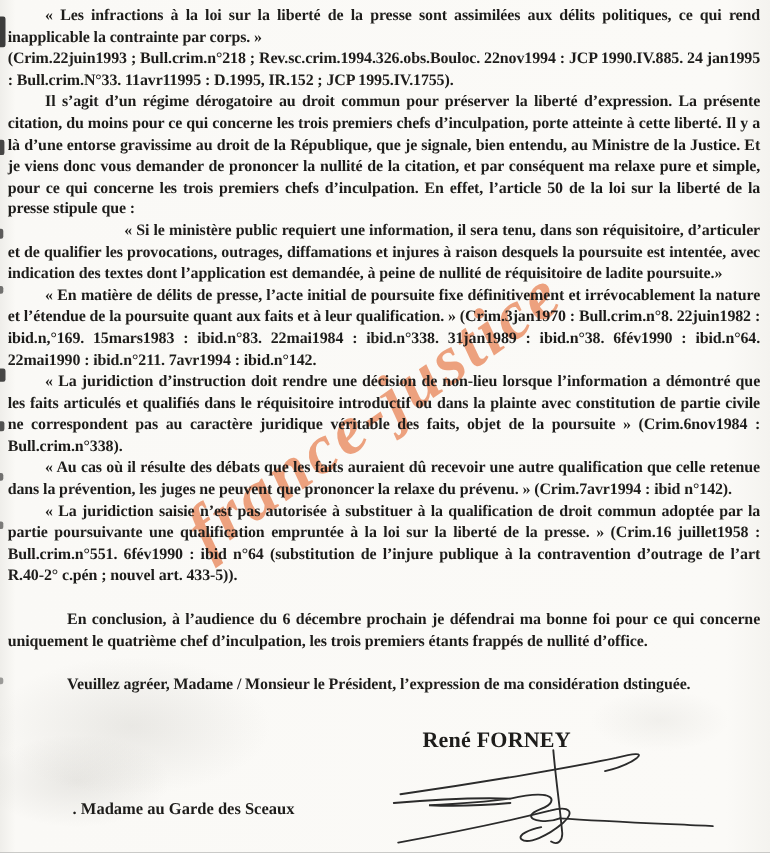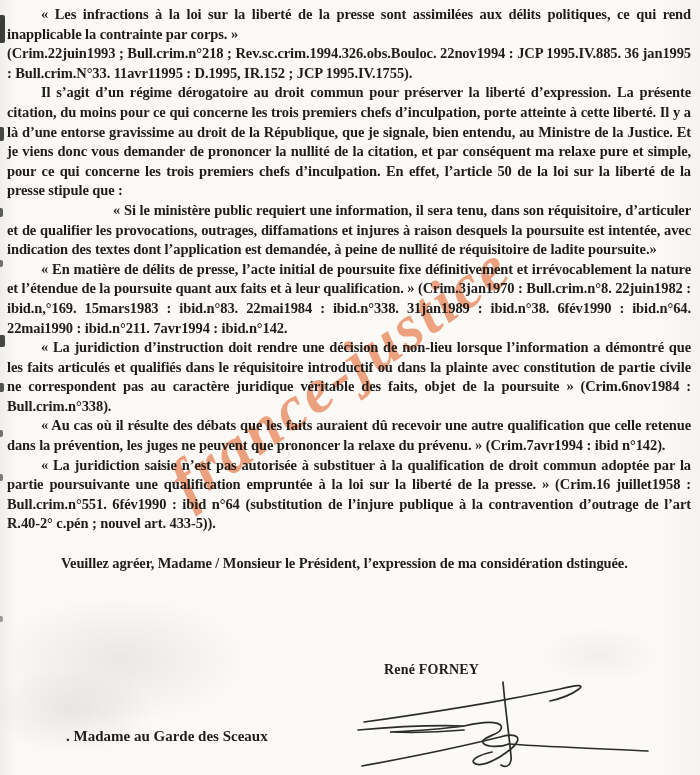--- a/index.html
+++ b/index.html
@@ -47,21 +47,21 @@
   }
   .p-indent{text-indent:34px;}
   .p-indent2{text-indent:54px;}
   .p-noindent{text-indent:0;}
   .p-bigindent{text-indent:106px;}
   .gap-top{margin-top:20px !important;}
   .sig-name{
     position:absolute;
     left:384px; top:662px;
     z-index:3;
-    font-size:14px;
+    font-size:20px;
     font-weight:700;
     letter-spacing:0.2px;
   }
   .copy-note{
     position:absolute;
     left:66px; top:728px;
     z-index:3;
     font-size:15px;
     font-weight:700;
   }
@@ -89,27 +89,28 @@
 </style>
 </head>
 <body>
 
 <div class="page">
 
   <div class="watermark">france-justice</div>
 
   <div class="body-text">
     <p class="p-indent">« Les infractions à la loi sur la liberté de la presse sont assimilées aux délits politiques, ce qui rend inapplicable la contrainte par corps. »</p>
-    <p class="p-noindent">(Crim.22juin1993 ; Bull.crim.n°218 ; Rev.sc.crim.1994.326.obs.Bouloc. 22nov1994 : JCP 1995.IV.885. 36 jan1995 : Bull.crim.N°33. 11avr11995 : D.1995, IR.152 ; JCP 1995.IV.1755).</p>
+    <p class="p-noindent">(Crim.22juin1993 ; Bull.crim.n°218 ; Rev.sc.crim.1994.326.obs.Bouloc. 22nov1994 : JCP 1990.IV.885. 24 jan1995 : Bull.crim.N°33. 11avr11995 : D.1995, IR.152 ; JCP 1995.IV.1755).</p>
     <p class="p-indent">Il s’agit d’un régime dérogatoire au droit commun pour préserver la liberté d’expression. La présente citation, du moins pour ce qui concerne les trois premiers chefs d’inculpation, porte atteinte à cette liberté. Il y a là d’une entorse gravissime au droit de la République, que je signale, bien entendu, au Ministre de la Justice. Et je viens donc vous demander de prononcer la nullité de la citation, et par conséquent ma relaxe pure et simple, pour ce qui concerne les trois premiers chefs d’inculpation. En effet, l’article 50 de la loi sur la liberté de la presse stipule que :</p>
     <p class="p-bigindent">« Si le ministère public requiert une information, il sera tenu, dans son réquisitoire, d’articuler et de qualifier les provocations, outrages, diffamations et injures à raison desquels la poursuite est intentée, avec indication des textes dont l’application est demandée, à peine de nullité de réquisitoire de ladite poursuite.»</p>
     <p class="p-indent">« En matière de délits de presse, l’acte initial de poursuite fixe définitivement et irrévocablement la nature et l’étendue de la poursuite quant aux faits et à leur qualification. » (Crim.3jan1970 : Bull.crim.n°8. 22juin1982 : ibid.n,°169. 15mars1983 : ibid.n°83. 22mai1984 : ibid.n°338. 31jan1989 : ibid.n°38. 6fév1990 : ibid.n°64. 22mai1990 : ibid.n°211. 7avr1994 : ibid.n°142.</p>
     <p class="p-indent">« La juridiction d’instruction doit rendre une décision de non-lieu lorsque l’information a démontré que les faits articulés et qualifiés dans le réquisitoire introductif ou dans la plainte avec constitution de partie civile ne correspondent pas au caractère juridique véritable des faits, objet de la poursuite » (Crim.6nov1984 : Bull.crim.n°338).</p>
     <p class="p-indent">« Au cas où il résulte des débats que les faits auraient dû recevoir une autre qualification que celle retenue dans la prévention, les juges ne peuvent que prononcer la relaxe du prévenu. » (Crim.7avr1994 : ibid n°142).</p>
     <p class="p-indent">« La juridiction saisie n’est pas autorisée à substituer à la qualification de droit commun adoptée par la partie poursuivante une qualification empruntée à la loi sur la liberté de la presse. » (Crim.16 juillet1958 : Bull.crim.n°551. 6fév1990 : ibid n°64 (substitution de l’injure publique à la contravention d’outrage de l’art R.40-2° c.pén ; nouvel art. 433-5)).</p>
+    <p class="p-indent2 gap-top">En conclusion, à l’audience du 6 décembre prochain je défendrai ma bonne foi pour ce qui concerne uniquement le quatrième chef d’inculpation, les trois premiers étants frappés de nullité d’office.</p>
     <p class="p-indent2 gap-top">Veuillez agréer, Madame / Monsieur le Président, l’expression de ma considération dstinguée.</p>
   </div>
 
   <div class="sig-name">René FORNEY</div>
 
   <svg class="signature-svg" width="300" height="95" viewBox="0 0 300 95" fill="none" stroke="#2b2b2b" stroke-width="1.7" stroke-linecap="round">
     <path d="M151,4 C153,28 157,56 159,78 C160,86 155,91 149,87"></path>
     <path d="M12,44 C90,33 170,19 208,11 C224,7 233,6 227,11 C219,17 207,21 198,23"></path>
     <path d="M6,52 C40,49 80,47 112,48 C90,51 60,53 38,54 C60,55 90,54 112,52"></path>
     <path d="M112,48 C138,42 152,44 149,51 C147,57 133,58 131,63 C129,69 147,70 157,66"></path>

